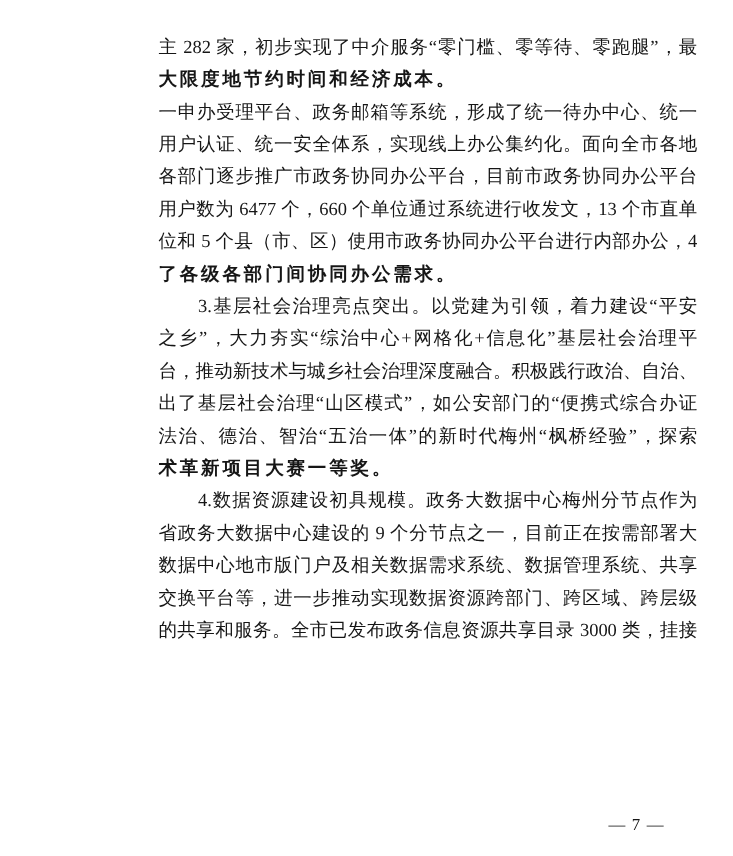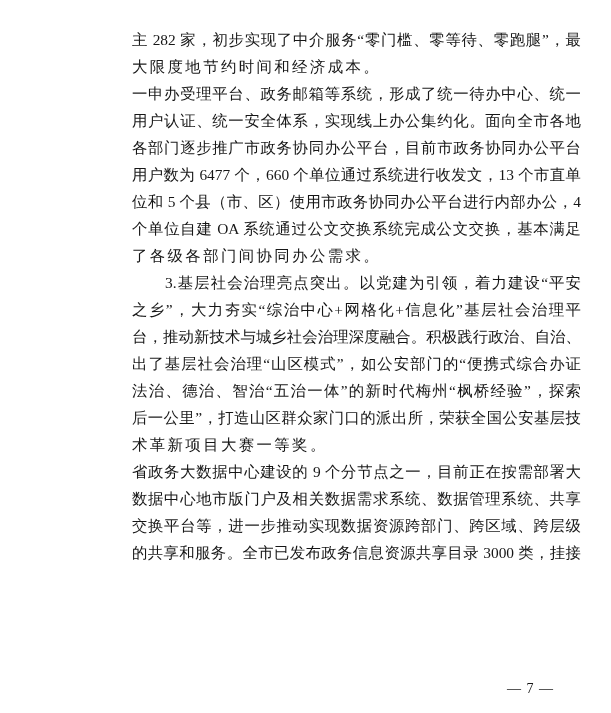--- a/index.html
+++ b/index.html
@@ -32,20 +32,21 @@
     text-align-last: justify;
     color: #161616;
   }
   .line.indent {
     text-indent: 33px;
   }
   .line.flush {
     text-align: center;
     text-align-last: left;
     letter-spacing: 2.4px;
+    font-weight: bold;
   }
   .footer {
     position: absolute;
     top: 682px;
     right: 101px;
     font-size: 14px;
     line-height: 14px;
     letter-spacing: 1px;
     color: #161616;
   }
@@ -55,28 +56,27 @@
 
 <div class="page">
   <div class="textblock">
       <div class="line">主 282 家，初步实现了中介服务“零门槛、零等待、零跑腿”，最</div>
       <div class="line flush">大限度地节约时间和经济成本。</div>
       <div class="line">一申办受理平台、政务邮箱等系统，形成了统一待办中心、统一</div>
       <div class="line">用户认证、统一安全体系，实现线上办公集约化。面向全市各地</div>
       <div class="line">各部门逐步推广市政务协同办公平台，目前市政务协同办公平台</div>
       <div class="line">用户数为 6477 个，660 个单位通过系统进行收发文，13 个市直单</div>
       <div class="line">位和 5 个县（市、区）使用市政务协同办公平台进行内部办公，4</div>
-      <div class="line">个单位自建 OA 系统通过公文交换系统完成公文交换，基本满足</div>
       <div class="line flush">了各级各部门间协同办公需求。</div>
       <div class="line indent">3.基层社会治理亮点突出。以党建为引领，着力建设“平安</div>
       <div class="line">之乡”，大力夯实“综治中心+网格化+信息化”基层社会治理平</div>
       <div class="line">台，推动新技术与城乡社会治理深度融合。积极践行政治、自治、</div>
       <div class="line">出了基层社会治理“山区模式”，如公安部门的“便携式综合办证</div>
       <div class="line">法治、德治、智治“五治一体”的新时代梅州“枫桥经验”，探索</div>
-      <div class="line">后一公里”，打造山区群众家门口的派出所，荣获全国公安基层技</div>
       <div class="line flush">术革新项目大赛一等奖。</div>
+      <div class="line indent">4.数据资源建设初具规模。政务大数据中心梅州分节点作为</div>
       <div class="line">省政务大数据中心建设的 9 个分节点之一，目前正在按需部署大</div>
       <div class="line">数据中心地市版门户及相关数据需求系统、数据管理系统、共享</div>
       <div class="line">交换平台等，进一步推动实现数据资源跨部门、跨区域、跨层级</div>
       <div class="line">的共享和服务。全市已发布政务信息资源共享目录 3000 类，挂接</div>
     </div>
   <div class="footer">— 7 —</div>
 </div>
 
 </body></html>

